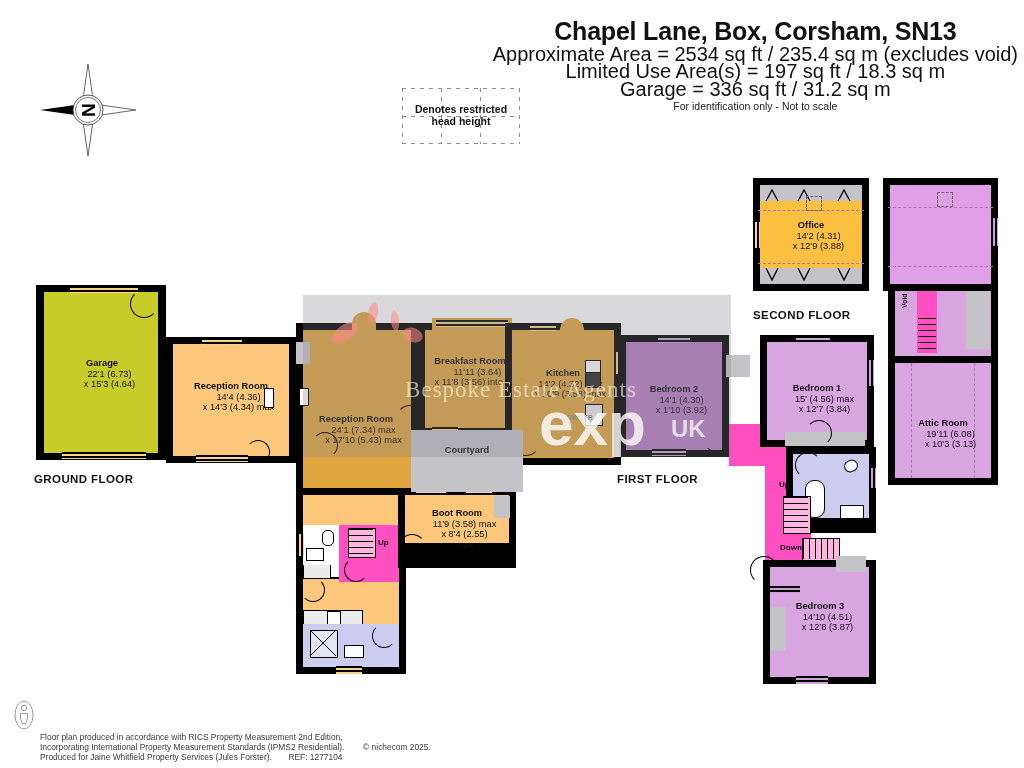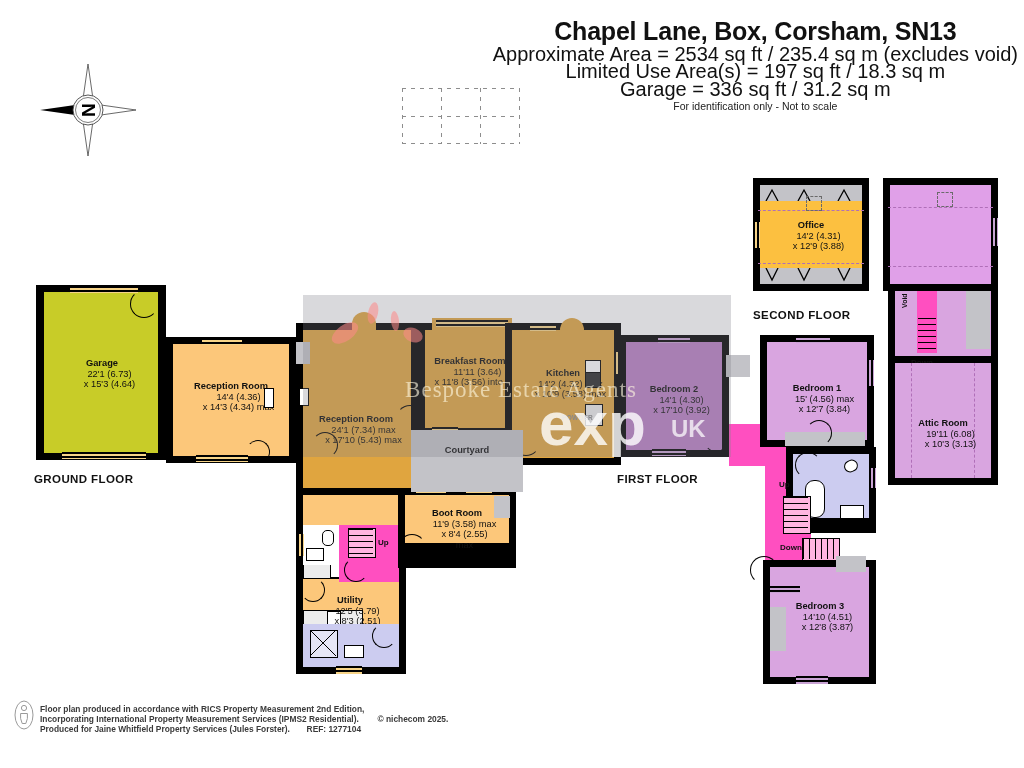--- a/index.html
+++ b/index.html
@@ -81,21 +81,21 @@
   #wmSub{position:absolute;left:8px;top:82px;width:420px;text-align:center;
       font-family:"Liberation Serif",serif;font-size:23px;letter-spacing:1px;
       color:rgba(255,248,225,.62);white-space:nowrap;}
   #wmExp{position:absolute;left:236px;top:98px;font-family:"Liberation Sans",sans-serif;
       font-size:62px;font-weight:bold;color:rgba(255,255,255,.80);line-height:62px;}
   #wmUk{position:absolute;left:368px;top:120px;font-family:"Liberation Sans",sans-serif;
       font-size:24px;font-weight:bold;color:rgba(255,255,255,.72);}
   #wmLogo{position:absolute;left:18px;top:4px;width:110px;height:60px;opacity:.55;}
 
   
-  #footer{position:absolute;left:14px;top:704px;font-weight:bold;}
+  #footer{position:absolute;left:14px;top:732px;}
   #footer .ft{font-size:8.4px;line-height:10.2px;color:#3a3a3a;
               font-family:"Liberation Sans",sans-serif;}
   #footIcon{position:absolute;left:14px;top:700px;width:20px;height:30px;}
 </style>
 </head>
 <body>
 
 <div id="header">
   <div id="title">Chapel Lane, Box, Corsham, SN13</div>
   <div class="areaLine">Approximate Area = 2534 sq ft / 235.4 sq m (excludes void)</div>
@@ -113,20 +113,24 @@
     </g>
     <polygon points="2,48 44,42 50,48 44,54" fill="#000"></polygon>
     <circle cx="50" cy="48" r="15" fill="#ffffff" stroke="#444" stroke-width="0.9"></circle>
     <circle cx="50" cy="48" r="12.5" fill="#ffffff" stroke="#444" stroke-width="0.7"></circle>
     <text x="50" y="48" transform="rotate(-90 50 48)" text-anchor="middle" dominant-baseline="central" font-family="Liberation Sans, sans-serif" font-size="19" font-weight="bold" fill="#000">N</text>
   </svg>
 </div>
 
 <div id="legendBox">
   <div id="legendHatch"></div>
+  <div id="legendText">
+    <div>Denotes restricted</div>
+    <div>head height</div>
+  </div>
 </div>
 
 <div id="stage">
 
   <div class="wall" style="left:36px;top:285px;width:130px;height:175px;"></div>
   <div class="room" style="left:44px;top:292px;width:114px;height:161px;background:#c8cc28;"></div>
   <div class="win" style="left:70px;top:285.5px;width:68px;height:7px;"></div>
   <div class="win" style="left:62px;top:452px;width:84px;height:7px;"></div>
   <div class="lbl" style="left:46px;top:358px;width:112px;">
     <div>Garage</div>
@@ -165,25 +169,20 @@
   <div class="win" style="left:338px;top:494px;width:26px;height:8px;"></div>
 
   <div class="wall" style="left:296px;top:488px;width:110px;height:186px;"></div>
   <div class="room" style="left:303px;top:495px;width:96px;height:172px;background:#fcc77a;"></div>
 
   <div class="fix" style="left:303px;top:563px;width:62px;height:14px;background:#ececec;"></div>
   <div class="fix" style="left:330px;top:564px;width:12px;height:12px;background:#fff;"></div>
   <div class="fix" style="left:343px;top:564px;width:12px;height:12px;background:#2a2a2a;"></div>
   <div class="fix" style="left:303px;top:610px;width:58px;height:14px;background:#ececec;"></div>
   <div class="fix" style="left:327px;top:611px;width:12px;height:12px;background:#fff;"></div>
-  <div class="lbl" style="left:300px;top:595px;width:100px;">
-    <div>Utility</div>
-    <div class="dim">12'5 (3.79)</div>
-    <div class="dim">x 8'3 (2.51)</div>
-  </div>
   <div class="doorArc" style="left:301px;top:578px;width:22px;height:22px;
               border-color:#000;border-top-color:transparent;border-left-color:transparent;"></div>
 
   <div class="room" style="left:303px;top:624px;width:96px;height:43px;background:#ccccf0;"></div>
   <div class="fix" style="left:310px;top:630px;width:26px;height:26px;background:#e6e6f6;"></div>
   <svg class="abs" style="left:310px;top:630px;" width="26" height="26">
     <line x1="0" y1="0" x2="26" y2="26" stroke="#000" stroke-width="1"></line>
     <line x1="26" y1="0" x2="0" y2="26" stroke="#000" stroke-width="1"></line>
   </svg>
   <div class="fix" style="left:344px;top:645px;width:18px;height:11px;background:#fff;"></div>
@@ -255,21 +254,21 @@
 
   <div class="floorlbl" style="left:34px;top:473px;">GROUND FLOOR</div>
 
   <div class="wall" style="left:619px;top:335px;width:110px;height:122px;"></div>
   <div class="room" style="left:626px;top:342px;width:96px;height:108px;background:#b97fc4;"></div>
   <div class="winP" style="left:658px;top:335.5px;width:32px;height:7px;"></div>
   <div class="winP" style="left:652px;top:449px;width:34px;height:7px;"></div>
   <div class="lbl" style="left:620px;top:384px;width:108px;">
     <div>Bedroom 2</div>
     <div class="dim">14'1 (4.30)</div>
-    <div class="dim">x 17'10 (3.92)</div>
+    <div class="dim">x 1'10 (3.92)</div>
   </div>
   <div class="doorArc" style="left:704px;top:428px;width:22px;height:22px;
               border-color:#000;border-top-color:transparent;border-left-color:transparent;"></div>
   <div class="gray" style="position:absolute;left:726px;top:355px;width:24px;height:22px;"></div>
 
   <div class="room" style="left:729px;top:424px;width:82px;height:42px;background:#ff4fc0;"></div>
   <div class="room" style="left:765px;top:444px;width:46px;height:128px;background:#ff4fc0;"></div>
 
   <div class="wall" style="left:760px;top:335px;width:114px;height:112px;"></div>
   <div class="room" style="left:767px;top:342px;width:100px;height:98px;background:#d9a5e0;"></div>
@@ -389,21 +388,21 @@
 </div>
 
 <svg id="footIcon" viewBox="0 0 20 30">
   <ellipse cx="10" cy="15" rx="9" ry="14" fill="none" stroke="#9a9a9a" stroke-width="1"></ellipse>
   <circle cx="10" cy="8" r="2.6" fill="none" stroke="#9a9a9a" stroke-width="1"></circle>
   <path d="M6.6 13.5 h6.8 v5 l-1.6 5 h-3.6 l-1.6 -5 z" fill="none" stroke="#9a9a9a" stroke-width="1"></path>
 </svg>
 <div id="footer" style="left:40px;">
   <div class="ft">Floor plan produced in accordance with RICS Property Measurement 2nd Edition,</div>
   <div class="ft">
-    <span>Incorporating International Property Measurement Services (IPMS2 Residential).</span>
+    <span>Incorporating International Property Measurement Standards (IPMS2 Residential).</span>
     <span style="display:inline-block;width:14px;"></span>
     <span>© nichecom 2025.</span>
   </div>
   <div class="ft">
     <span>Produced for Jaine Whitfield Property Services (Jules Forster).</span>
     <span style="display:inline-block;width:12px;"></span>
     <span>REF: 1277104</span>
   </div>
 </div>
 

